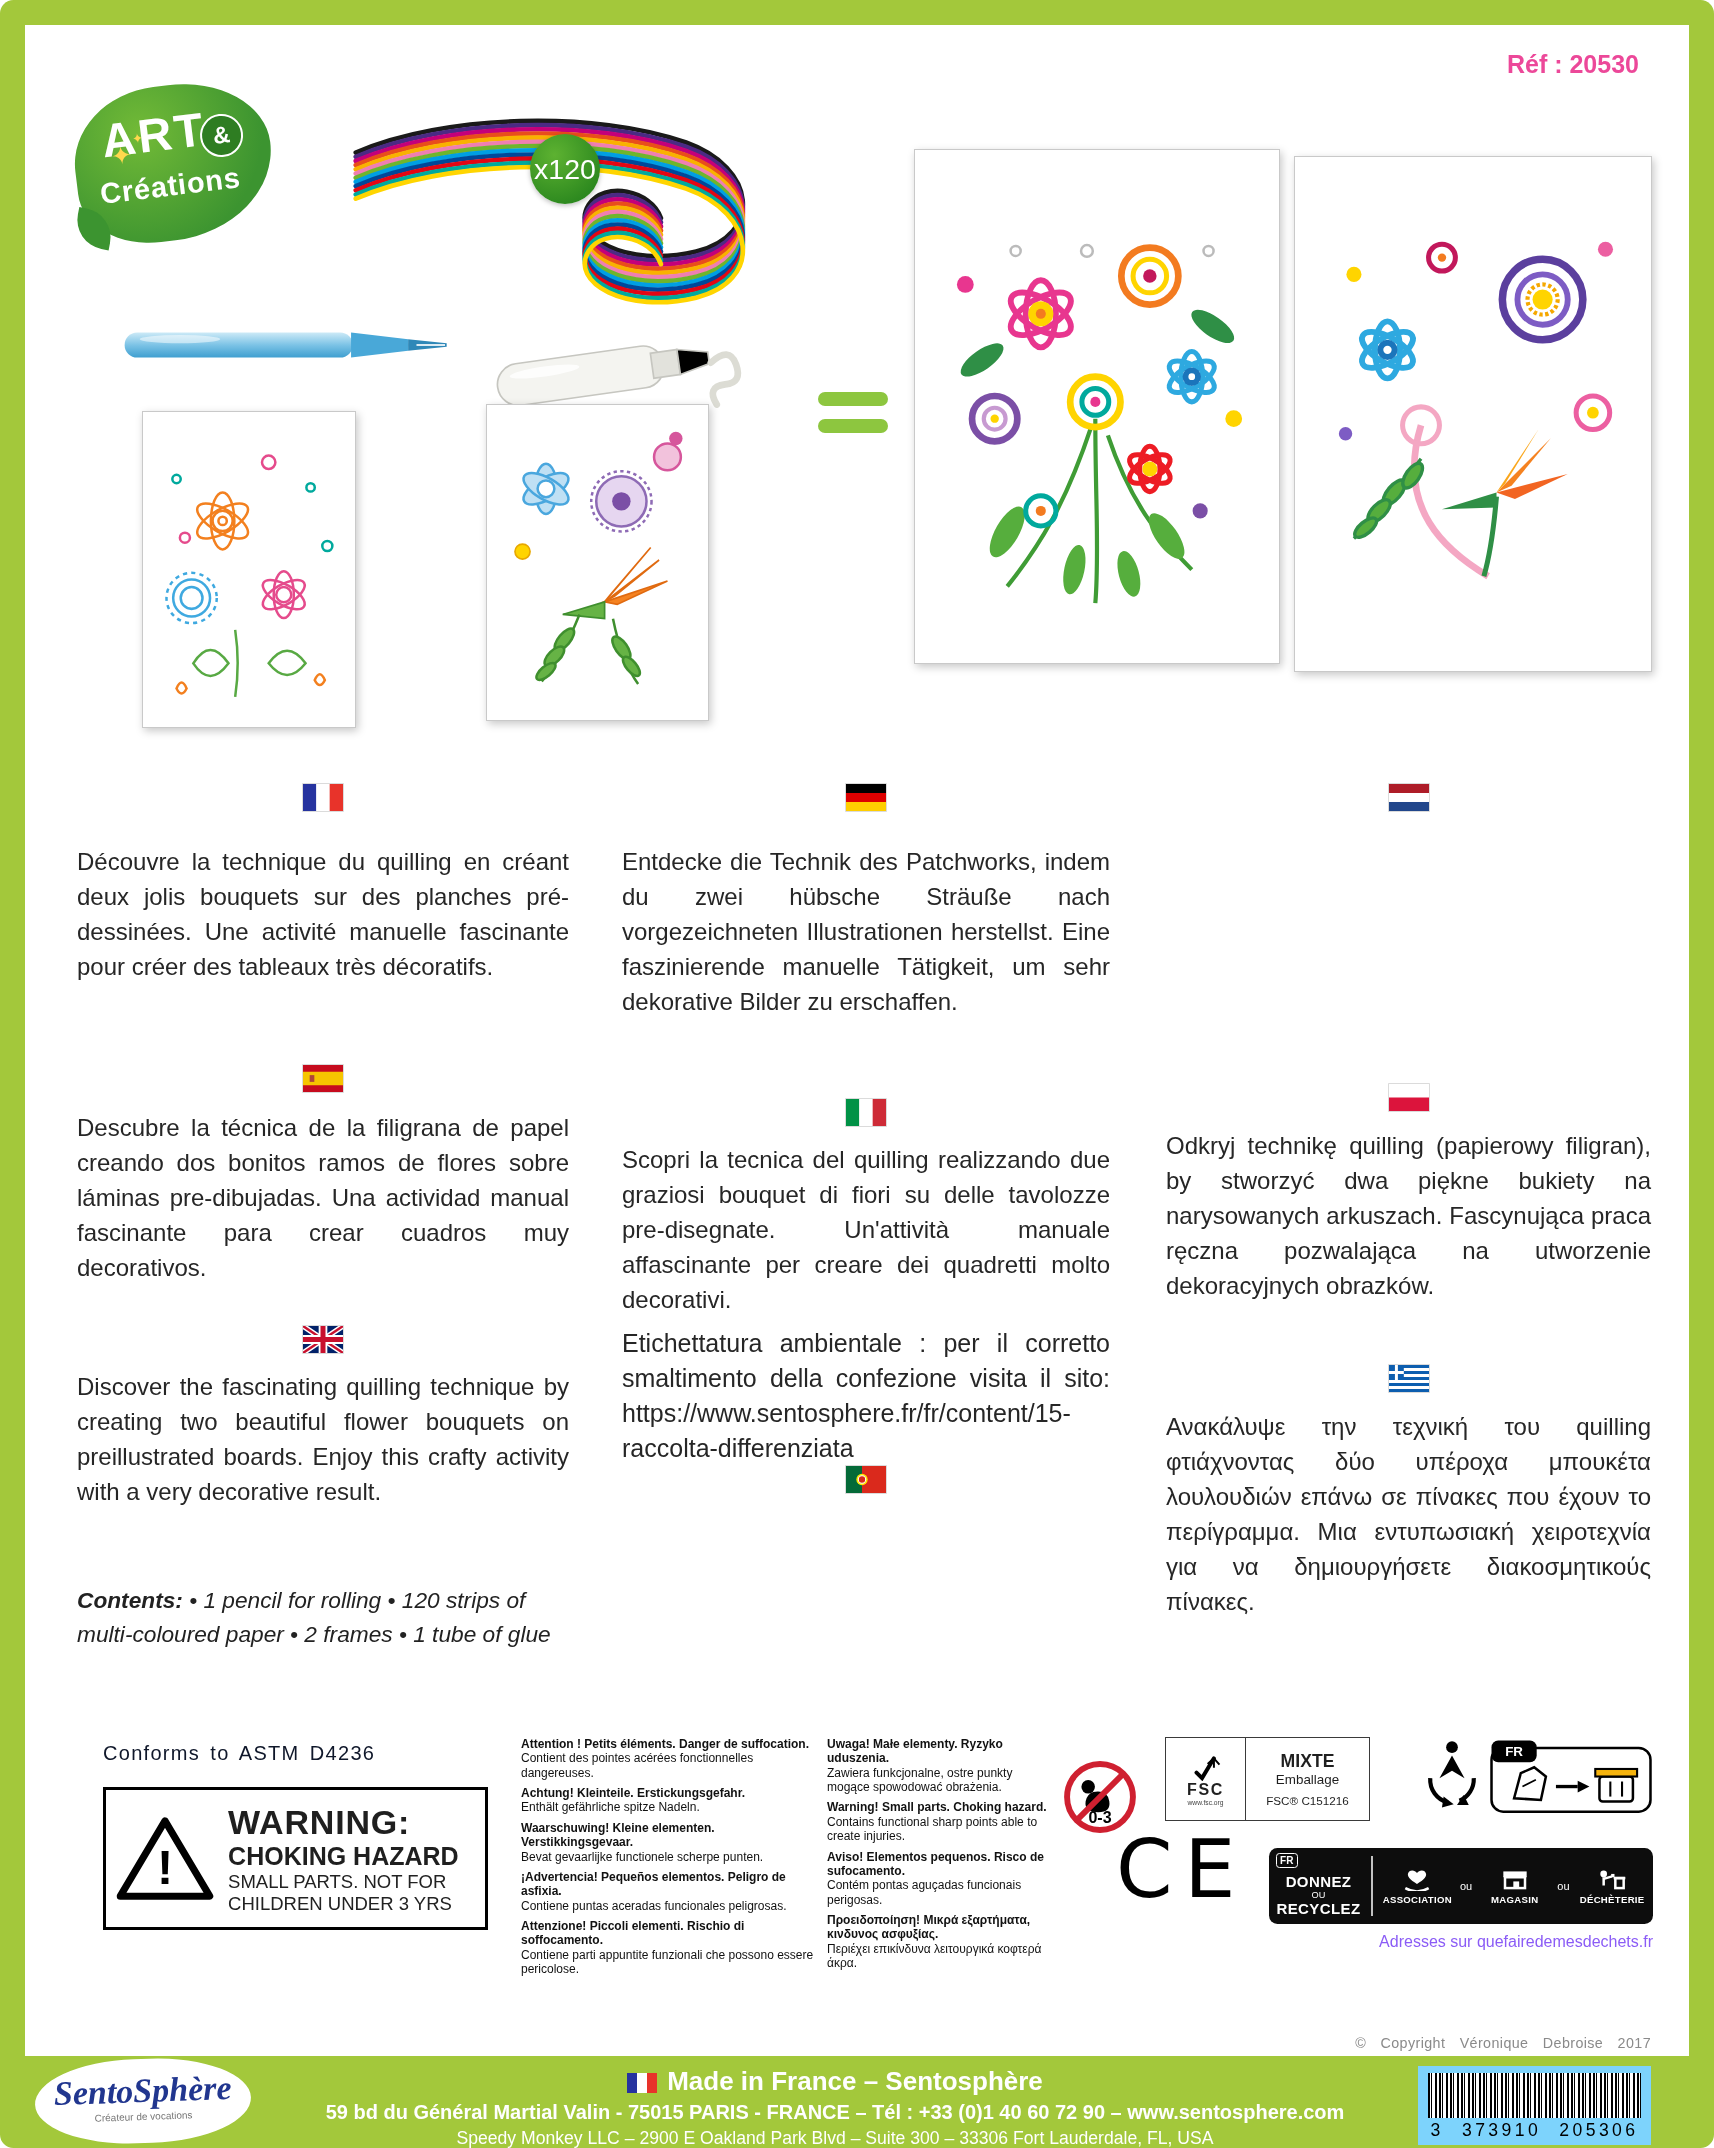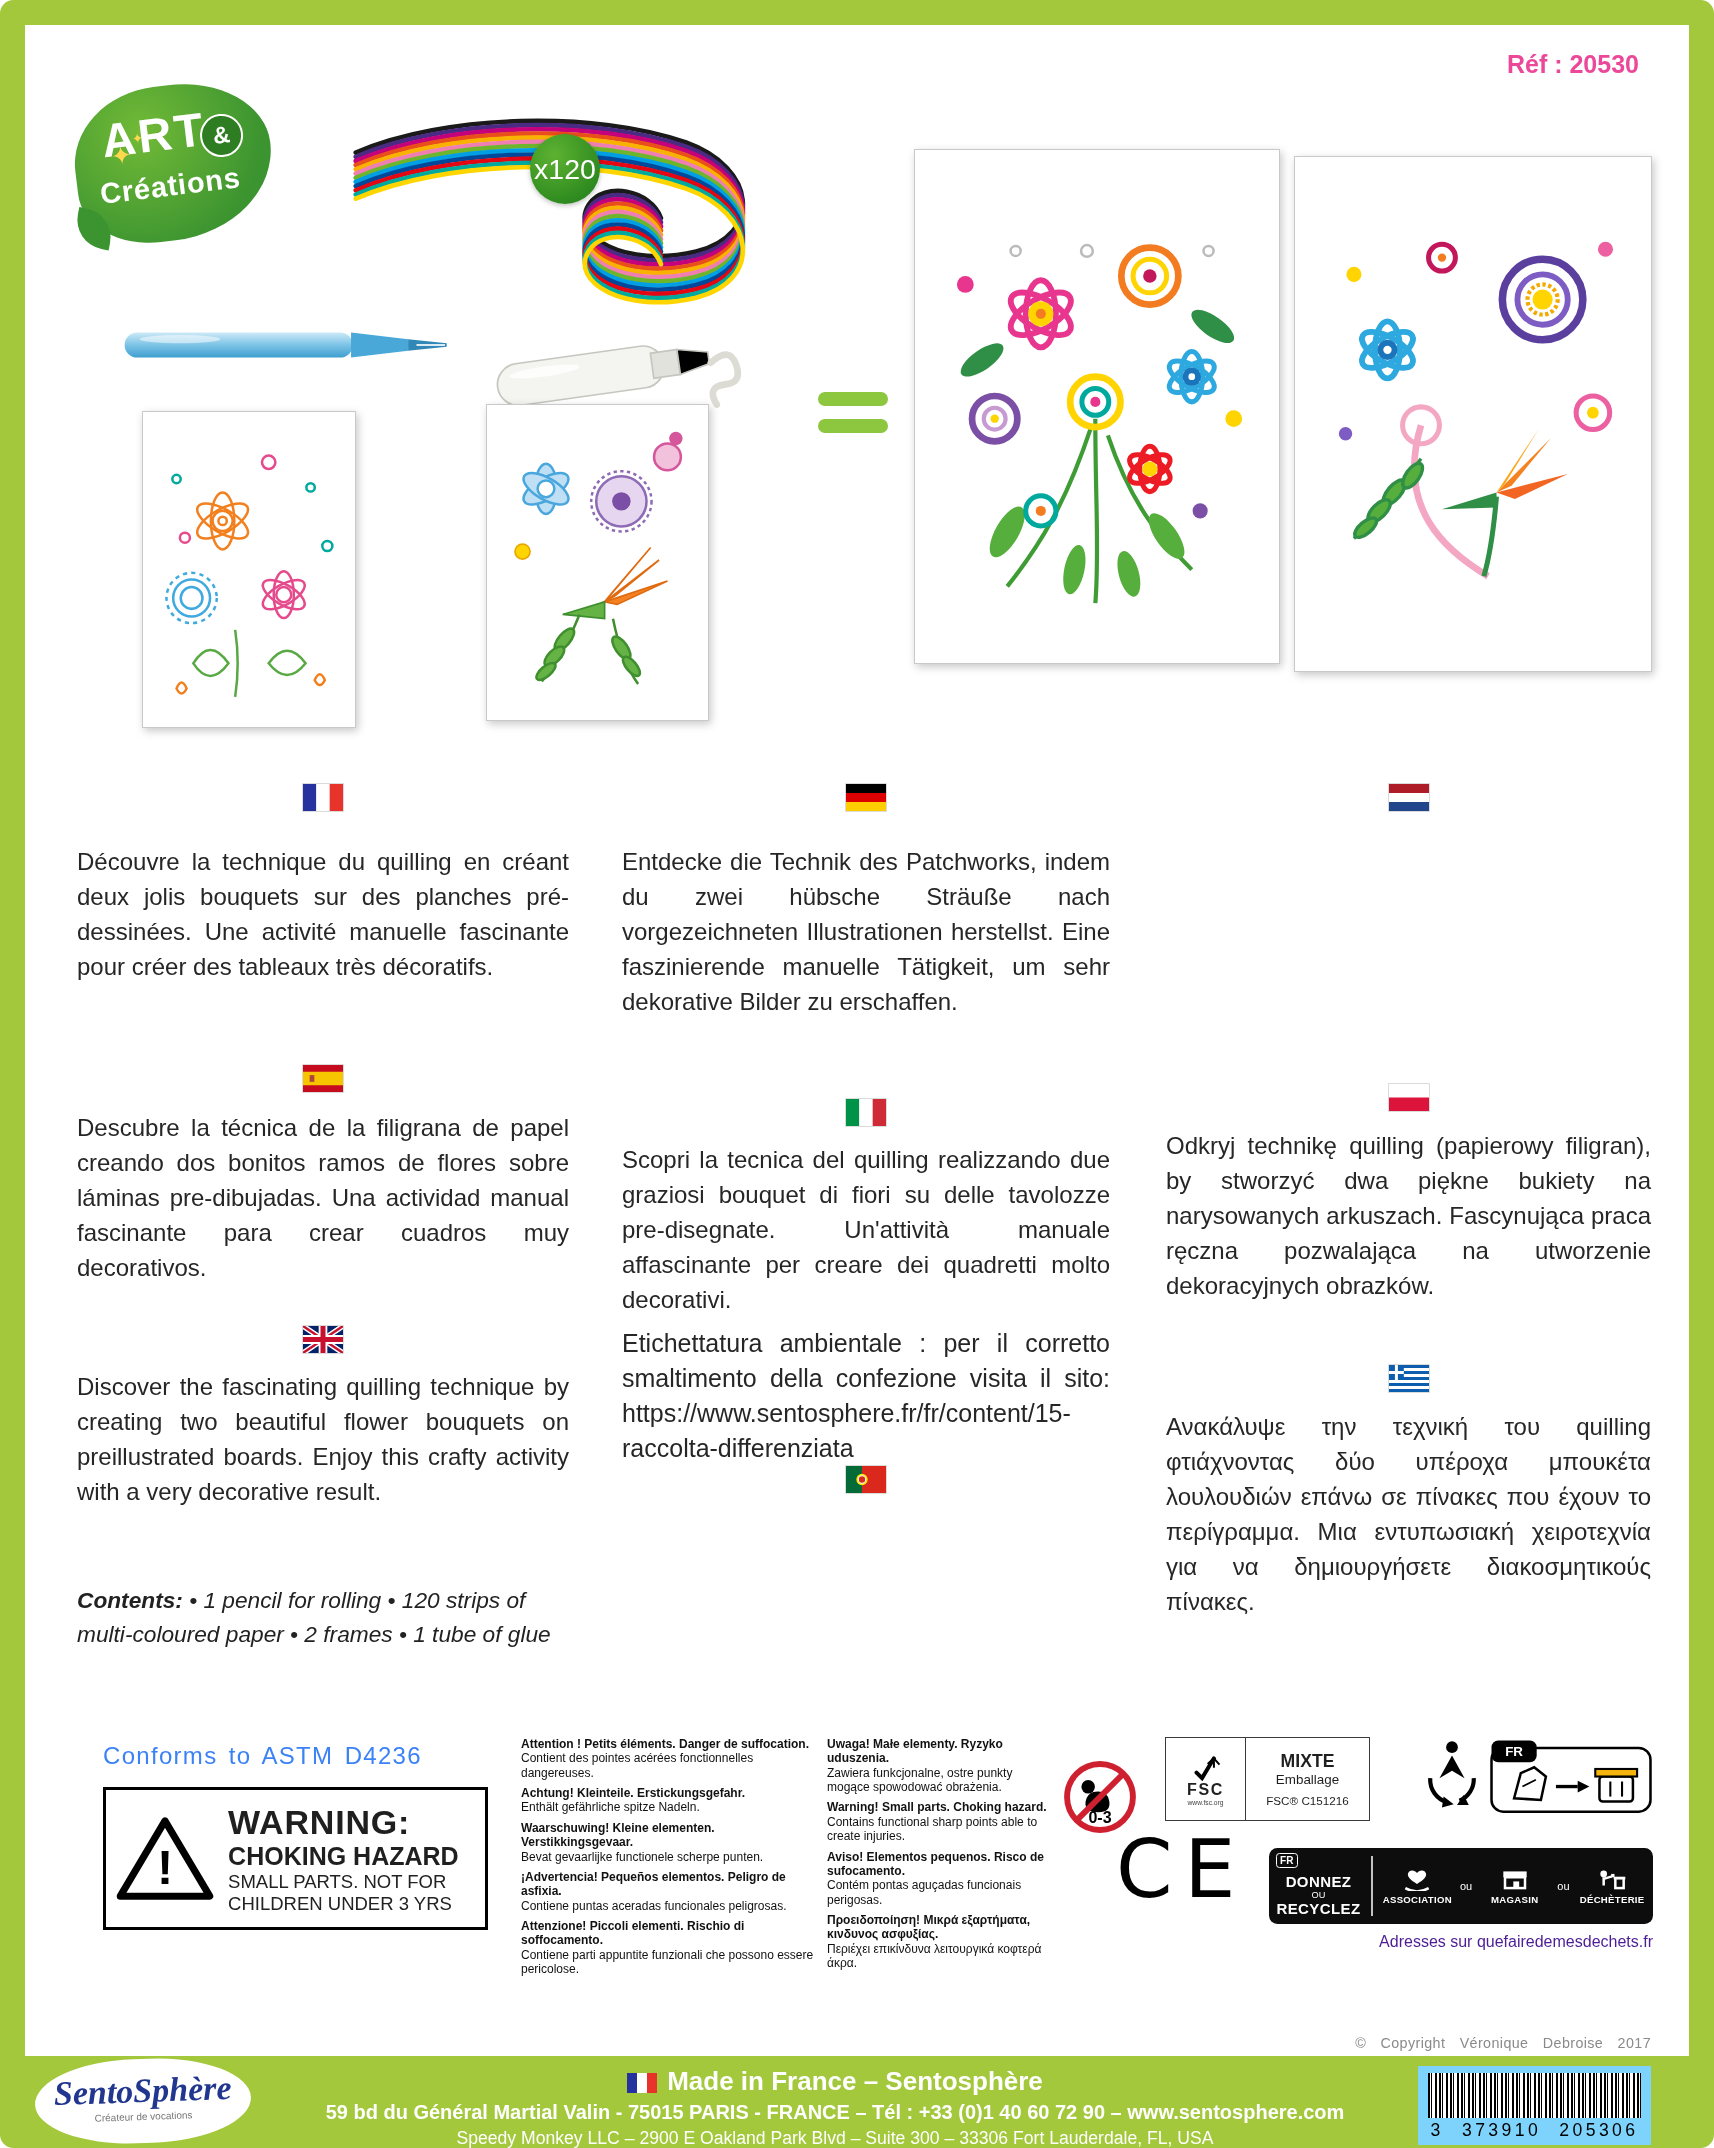--- a/index.html
+++ b/index.html
@@ -28,21 +28,21 @@
 
   
   .flagwrap{position:absolute;display:flex;justify-content:center;}
   .flag{width:40px;height:27px;box-shadow:0 0 0 0.8px rgba(0,0,0,.18);display:block;}
   .para{position:absolute;margin:0;font-size:24px;line-height:1.46;text-align:justify;color:#262626;}
   .note{position:absolute;margin:0;font-size:25px;line-height:1.4;text-align:justify;color:#262626;}
   .contents{position:absolute;margin:0;font-size:22.7px;line-height:1.5;font-style:italic;color:#222;}
   .contents b{font-weight:800;}
 
   
-  .astm{position:absolute;left:78px;top:1717px;font-size:24px;color:#3b82f6;letter-spacing:1.3px;word-spacing:3.4px;}
+  .astm{position:absolute;left:78px;top:1717px;font-size:20px;color:#0f172a;letter-spacing:1.3px;word-spacing:3.4px;}
   .warnbox{position:absolute;left:78px;top:1762px;width:385px;height:143px;border:3.4px solid #000;display:flex;align-items:center;box-sizing:border-box;padding:6.7px 8.4px;background:#fff;}
   .warn-text{margin-left:11.7px;}
   .warn-title{font-size:34px;font-weight:900;letter-spacing:0.8px;}
   .warn-sub{font-size:25px;font-weight:800;}
   .warn-line{font-size:18.5px;font-weight:500;line-height:1.15;color:#222;}
   .safety{position:absolute;font-size:12px;line-height:1.2;color:#111;}
   .s-item{margin-bottom:5.9px;}
   .s-item b{display:block;font-weight:700;}
   .s-item span{display:block;}
   .fsc-box{position:absolute;left:1140px;top:1712px;width:205px;height:84px;border:1.7px solid #3a3a3a;box-sizing:border-box;display:flex;background:#fff;}
@@ -56,21 +56,21 @@
   .ce{position:absolute;left:1091px;top:1797px;font-size:81px;font-weight:500;letter-spacing:11.7px;font-family:"DejaVu Sans",sans-serif;color:#000;}
   .tri-bar{position:absolute;left:1244px;top:1823px;width:384px;height:76px;background:#0d0d0d;border-radius:8.4px;color:#fff;display:flex;align-items:stretch;box-sizing:border-box;}
   .tri-fr{position:absolute;left:6.7px;top:5px;font-size:10px;font-weight:800;border:1.3px solid #fff;border-radius:3.4px;padding:0 3.4px;line-height:13.4px;}
   .tri-left{width:99px;display:flex;flex-direction:column;align-items:center;justify-content:flex-end;padding-bottom:6.7px;}
   .tri-donnez,.tri-recyclez{font-size:15px;font-weight:800;letter-spacing:0.4px;}
   .tri-ou{font-size:9.2px;line-height:1.1;}
   .tri-sep{width:1.7px;background:rgba(255,255,255,.75);margin:8.4px 3.4px;}
   .tri-item{display:flex;flex-direction:column;align-items:center;justify-content:center;flex:1;}
   .tri-item span{font-size:9.6px;font-weight:700;letter-spacing:0.3px;margin-top:2.5px;}
   .tri-ouu{display:flex;align-items:center;font-size:11px;padding:0 1.7px;}
-  .sort-note{position:absolute;right:36px;top:1908px;font-size:16px;color:#4c1d95;}
+  .sort-note{position:absolute;right:36px;top:1908px;font-size:16px;color:#8b5cf6;}
   .copyright{position:absolute;right:38px;top:2010px;font-size:14.3px;color:#8a8a8a;word-spacing:10px;letter-spacing:0.4px;}
 
   
   .f-blob{position:absolute;left:35px;top:2059px;width:216px;height:84px;background:#fff;border-radius:50% / 54%;transform:rotate(-2deg);text-align:center;box-sizing:border-box;padding-top:15px;}
   .f-brand{font-family:"Liberation Serif",serif;font-style:italic;font-weight:700;font-size:34px;color:#21368f;line-height:1;}
   .f-tag{font-size:10px;color:#777;margin-top:3.4px;}
   .f-made{position:absolute;left:252px;top:2066px;width:1166px;text-align:center;color:#fff;font-size:26px;font-weight:800;}
   .f-made svg{vertical-align:-2.5px;margin-right:10px;}
   .f-addr1{position:absolute;left:252px;top:2101px;width:1166px;text-align:center;color:#fff;font-size:20px;font-weight:700;}
   .f-addr2{position:absolute;left:252px;top:2128px;width:1166px;text-align:center;color:#fff;font-size:17.6px;font-weight:500;}

